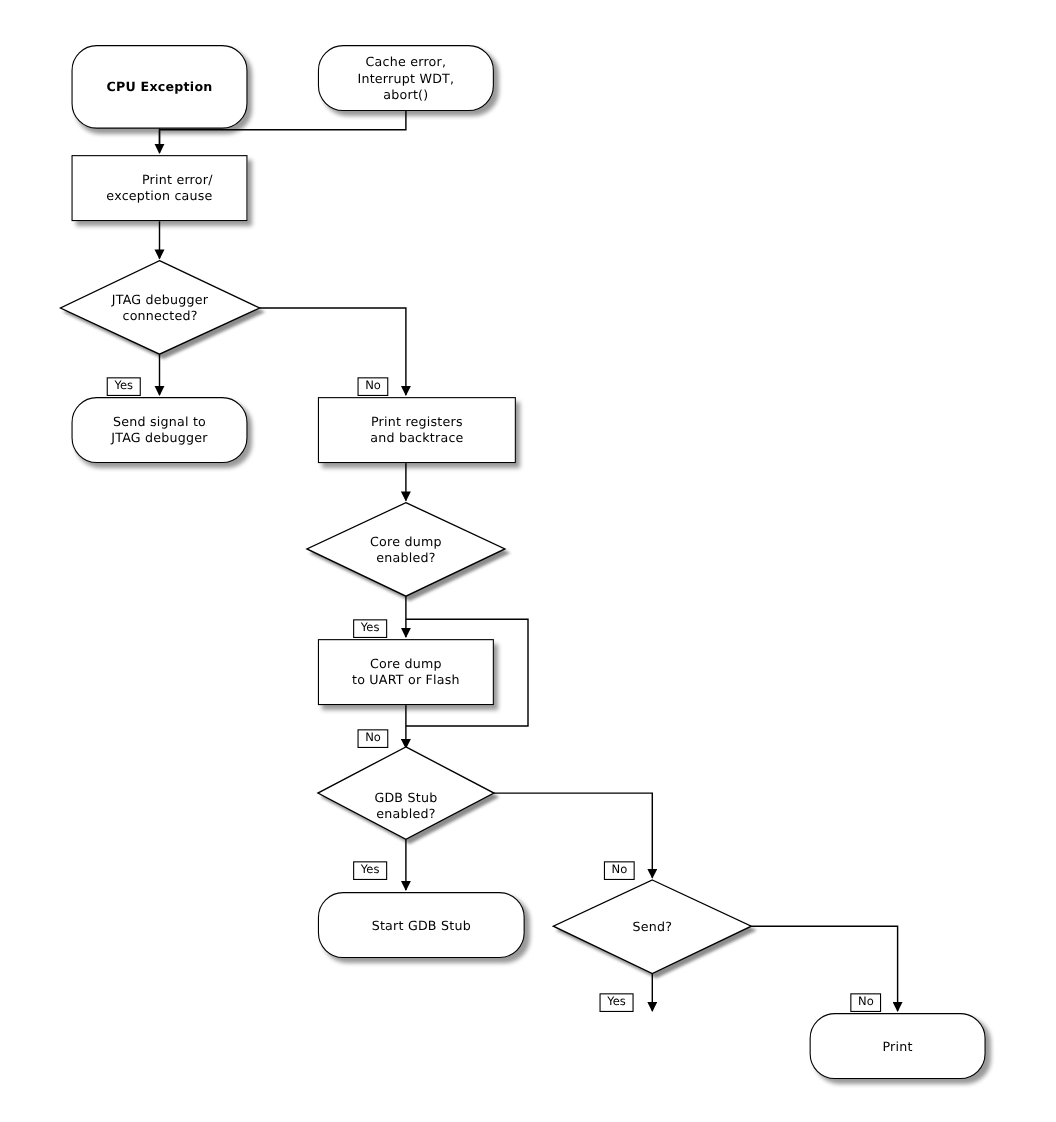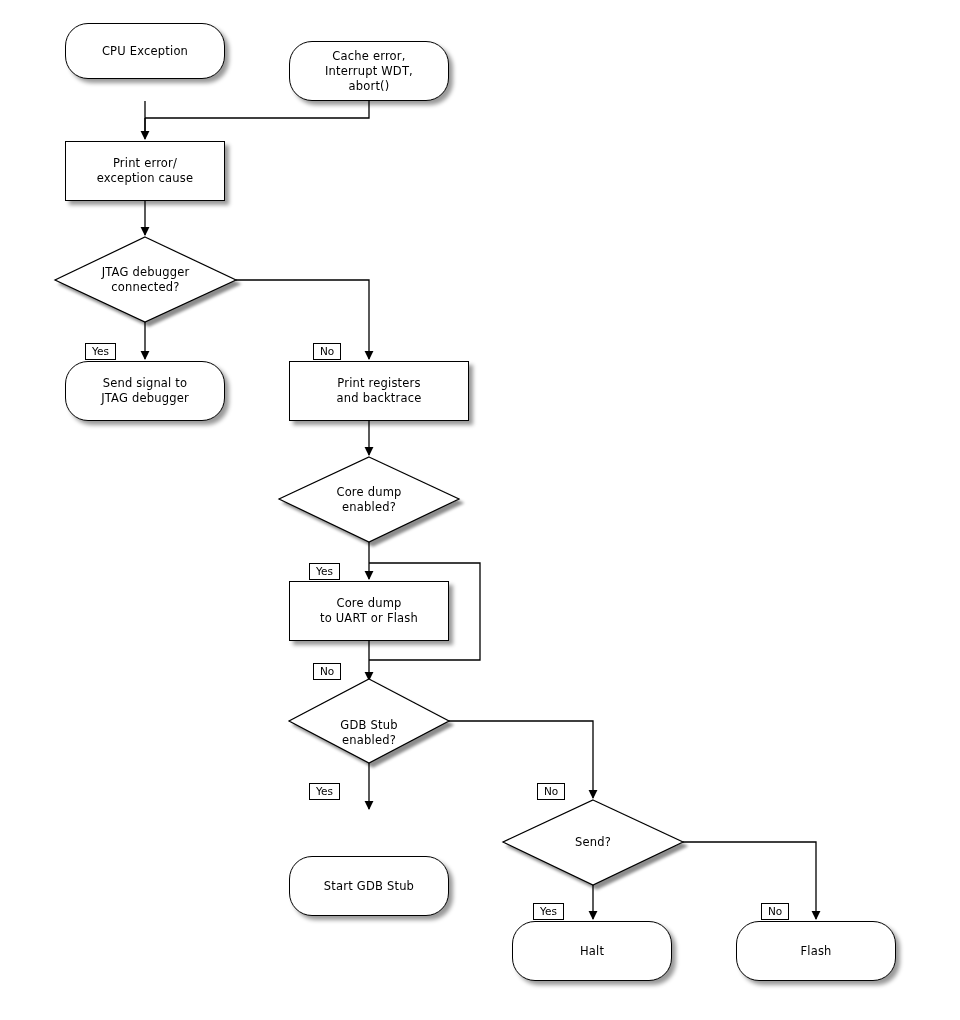--- a/index.html
+++ b/index.html
@@ -66,20 +66,21 @@
     border: 1px solid #000000;
     color: #000000;
     font-size: 10.5px;
     line-height: 15px;
     height: 17px;
     padding: 0 6px;
     display: flex;
     align-items: center;
     justify-content: center;
     z-index: 4;
+    margin-left: 12px;
   }
   .clip {
     overflow: hidden;
   }
 </style>
 </head>
 <body>
 
 <div id="canvas">
 
@@ -132,54 +133,53 @@
     </g>
 
     <g fill="#ffffff" stroke="#000000" stroke-width="1.2" filter="url(#dropshadow)">
       <polygon points="145,237 236,280 145,322 55,280"></polygon>
       <polygon points="369,457 459,499 369,542 279,499"></polygon>
       <polygon points="369,679 449,721 369,763 289,721"></polygon>
       <polygon points="593,800 683,842 593,885 503,842"></polygon>
     </g>
   </svg>
 
-  <div class="node terminal" style="left:65px;  top:23px;  width:160px; height:56px;">CPU Exception</div>
+  <div class="node terminal" style="left:65px;  top:41px;  width:160px; height:76px;font-weight:bold;">CPU Exception</div>
 
   <div class="node terminal" style="left:289px; top:41px;  width:160px; height:60px;">Cache error,
 Interrupt WDT,
 abort()</div>
 
-  <div class="node process" style="left:65px;  top:141px; width:160px; height:60px;">Print error/
+  <div class="node process" style="left:65px;  top:141px; width:160px; height:60px;text-align:right;">Print error/
 exception cause</div>
 
   <div class="node decision" style="left:55px;  top:237px; width:181px; height:85px;">JTAG debugger
 connected?</div>
 
   <div class="node terminal clip" style="left:65px;  top:361px; width:160px; height:60px;">Send signal to
 JTAG debugger</div>
 
   <div class="node process" style="left:289px; top:361px; width:180px; height:60px;">Print registers
 and backtrace</div>
 
   <div class="node decision" style="left:279px; top:457px; width:180px; height:85px;">Core dump
 enabled?</div>
 
   <div class="node process" style="left:289px; top:581px; width:160px; height:60px;">Core dump
 to UART or Flash</div>
 
   <div class="node decision" style="left:289px; top:691px; width:160px; height:84px;">GDB Stub
 enabled?</div>
 
-  <div class="node terminal clip" style="left:289px; top:811px; width:160px; height:60px;margin-top:45px;">Start GDB Stub</div>
+  <div class="node terminal clip" style="left:289px; top:811px; width:188px; height:60px;">Start GDB Stub</div>
 
   <div class="node decision" style="left:503px; top:800px; width:180px; height:85px;">Send?</div>
 
-  <div class="node terminal" style="left:512px; top:921px; width:160px; height:60px;">Halt</div>
 
-  <div class="node terminal" style="left:736px; top:921px; width:160px; height:60px;">Flash</div>
+  <div class="node terminal" style="left:736px; top:921px; width:160px; height:60px;">Print</div>
 
   <div class="edge-label" style="left:85px;  top:343px;">Yes</div>
 
   <div class="edge-label" style="left:313px; top:343px;">No</div>
 
   <div class="edge-label" style="left:309px; top:563px;">Yes</div>
 
   <div class="edge-label" style="left:313px; top:663px;">No</div>
 
   <div class="edge-label" style="left:309px; top:783px;">Yes</div>

